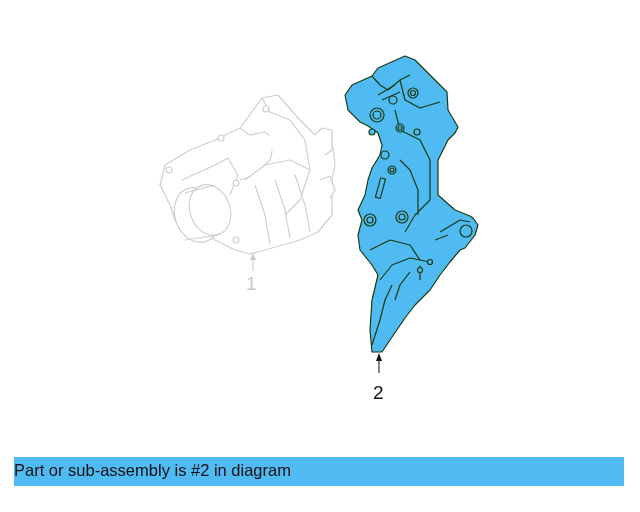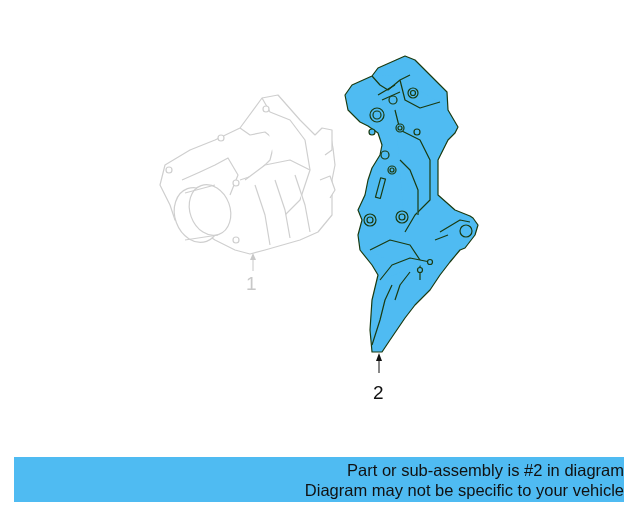--- a/index.html
+++ b/index.html
@@ -7,22 +7,22 @@
       width: 640px; height: 512px; background: #ffffff; position: relative; overflow: hidden;
       font-family: "Liberation Sans", sans-serif;
     }
     .diagram { position: absolute; left: 0; top: 0; width: 640px; height: 450px; }
     .callout {
       position: absolute; font-family: "Liberation Sans", sans-serif; font-size: 19px; line-height: 19px;
     }
     .callout-1 { left: 246px; top: 274px; color: #c8c8c8; }
     .callout-2 { left: 373px; top: 383px; color: #111111; }
     .banner {
-      position: absolute; left: 14px; top: 457px; width: 610px; height: 45px;
-      background: #4fbbf2; color: #111111; text-align: right;
+      position: absolute; left: 14px; top: 457px; width: 610px; height: 29px;
+      background: #4fbbf2; color: #111111; text-align: left;
       font-family: "Liberation Sans", sans-serif; font-size: 16.5px; line-height: 20px;
       padding-top: 3px; box-sizing: border-box;
     }
     .banner div { white-space: nowrap; }
   </style>
 </head>
 <body>
 
 <div class="diagram">
   <svg width="640" height="450" viewBox="0 0 640 450" xmlns="http://www.w3.org/2000/svg">
@@ -90,14 +90,13 @@
       <polygon points="376,361 379,353 382,361" stroke="none"></polygon>
     </g>
   </svg>
 
   <span class="callout callout-1">1</span>
   <span class="callout callout-2">2</span>
 </div>
 
 <div class="banner">
   <div>Part or sub-assembly is #2 in diagram</div>
-  <div>Diagram may not be specific to your vehicle</div>
 </div>
 
 </body></html>

